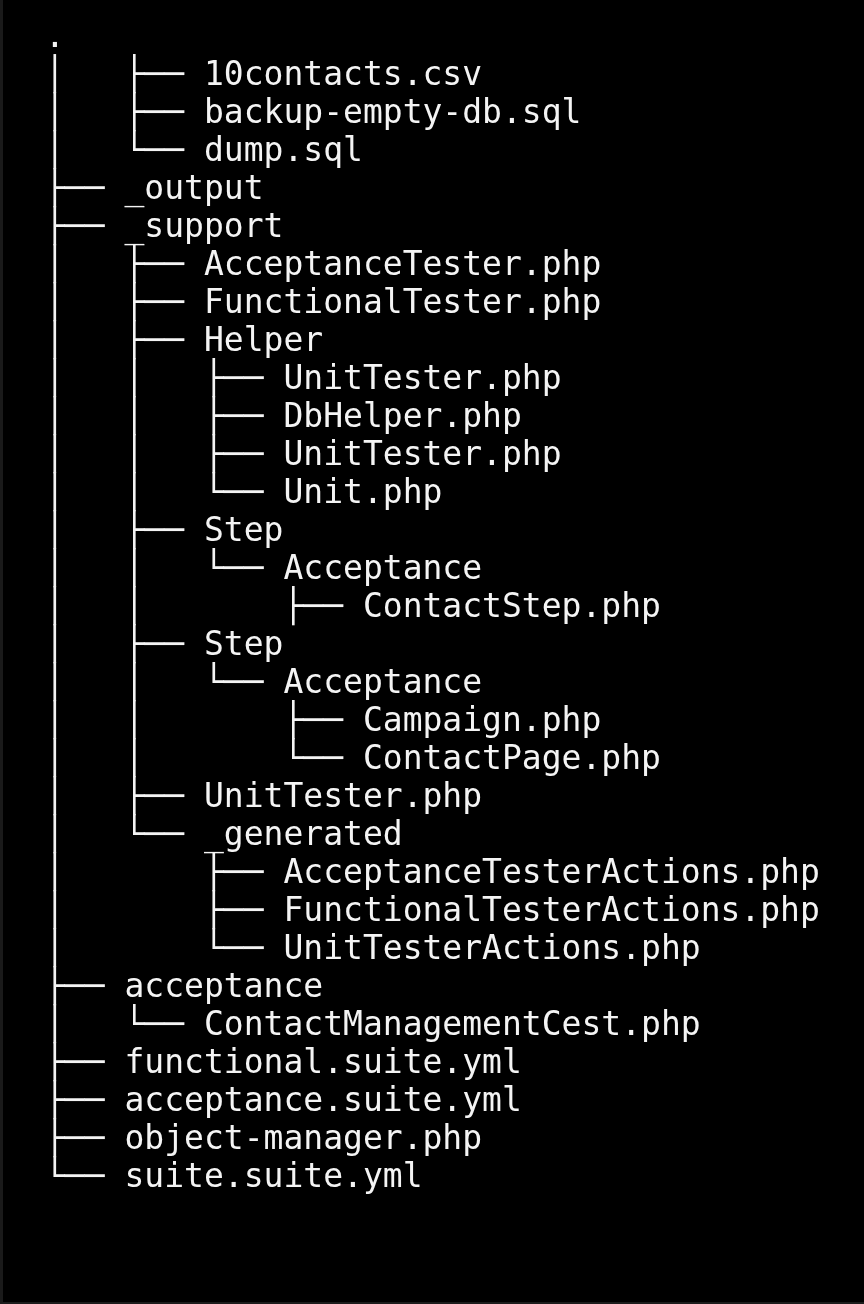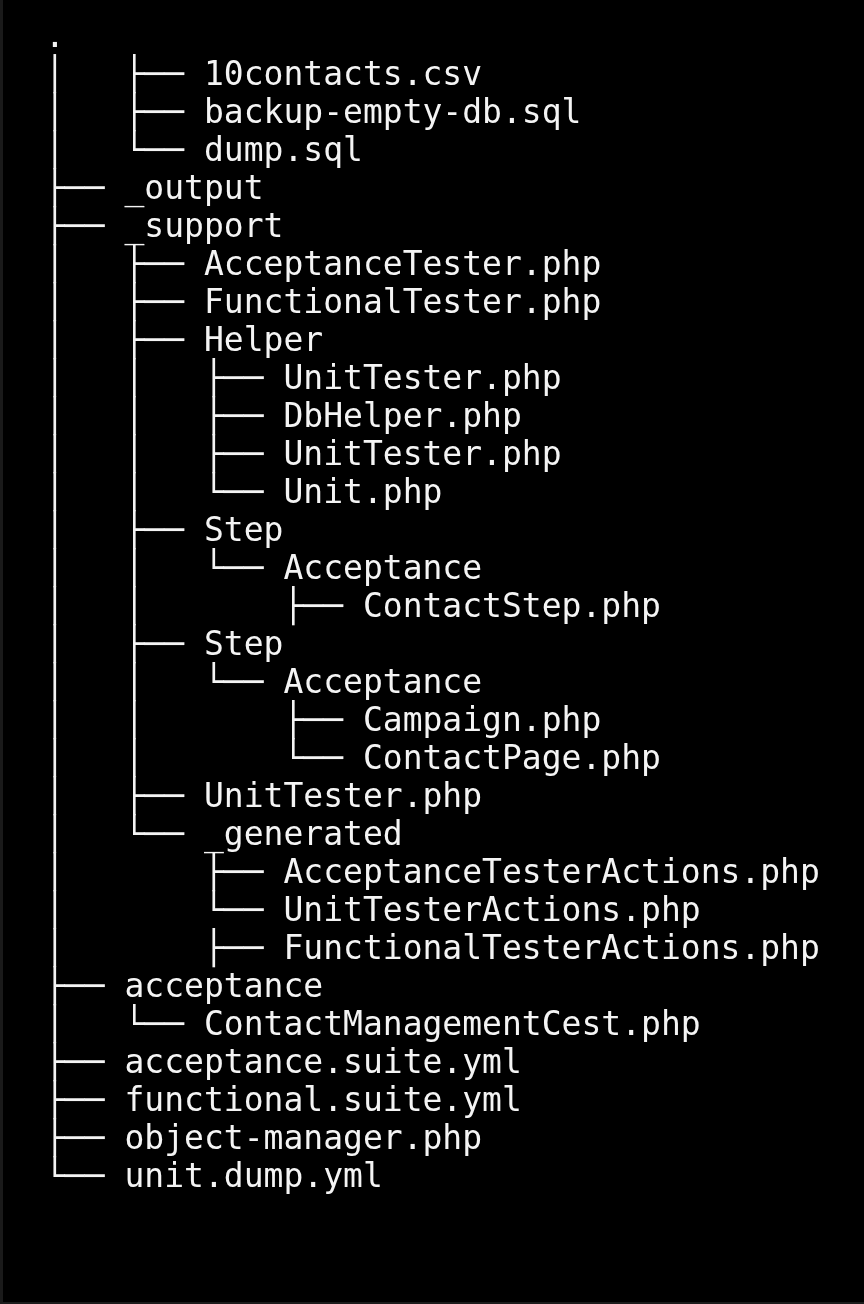--- a/index.html
+++ b/index.html
@@ -61,22 +61,22 @@
       <div class="row"><span class="prefix">│   ├── </span><span class="name">Step</span></div>
       <div class="row"><span class="prefix">│   │   └── </span><span class="name">Acceptance</span></div>
       <div class="row"><span class="prefix">│   │       ├── </span><span class="name">ContactStep.php</span></div>
       <div class="row"><span class="prefix">│   ├── </span><span class="name">Step</span></div>
       <div class="row"><span class="prefix">│   │   └── </span><span class="name">Acceptance</span></div>
       <div class="row"><span class="prefix">│   │       ├── </span><span class="name">Campaign.php</span></div>
       <div class="row"><span class="prefix">│   │       └── </span><span class="name">ContactPage.php</span></div>
       <div class="row"><span class="prefix">│   ├── </span><span class="name">UnitTester.php</span></div>
       <div class="row"><span class="prefix">│   └── </span><span class="name">_generated</span></div>
       <div class="row"><span class="prefix">│       ├── </span><span class="name">AcceptanceTesterActions.php</span></div>
+      <div class="row"><span class="prefix">│       ├── </span><span class="name">FunctionalTesterActions.php</span></div>
       <div class="row"><span class="prefix">│       └── </span><span class="name">UnitTesterActions.php</span></div>
-      <div class="row"><span class="prefix">│       ├── </span><span class="name">FunctionalTesterActions.php</span></div>
       <div class="row"><span class="prefix">├── </span><span class="name">acceptance</span></div>
       <div class="row"><span class="prefix">│   └── </span><span class="name">ContactManagementCest.php</span></div>
+      <div class="row"><span class="prefix">├── </span><span class="name">functional.suite.yml</span></div>
       <div class="row"><span class="prefix">├── </span><span class="name">acceptance.suite.yml</span></div>
-      <div class="row"><span class="prefix">├── </span><span class="name">functional.suite.yml</span></div>
       <div class="row"><span class="prefix">├── </span><span class="name">object-manager.php</span></div>
-      <div class="row"><span class="prefix">└── </span><span class="name">unit.dump.yml</span></div>
+      <div class="row"><span class="prefix">└── </span><span class="name">suite.suite.yml</span></div>
     </div>
 </div>
 
 </body></html>

